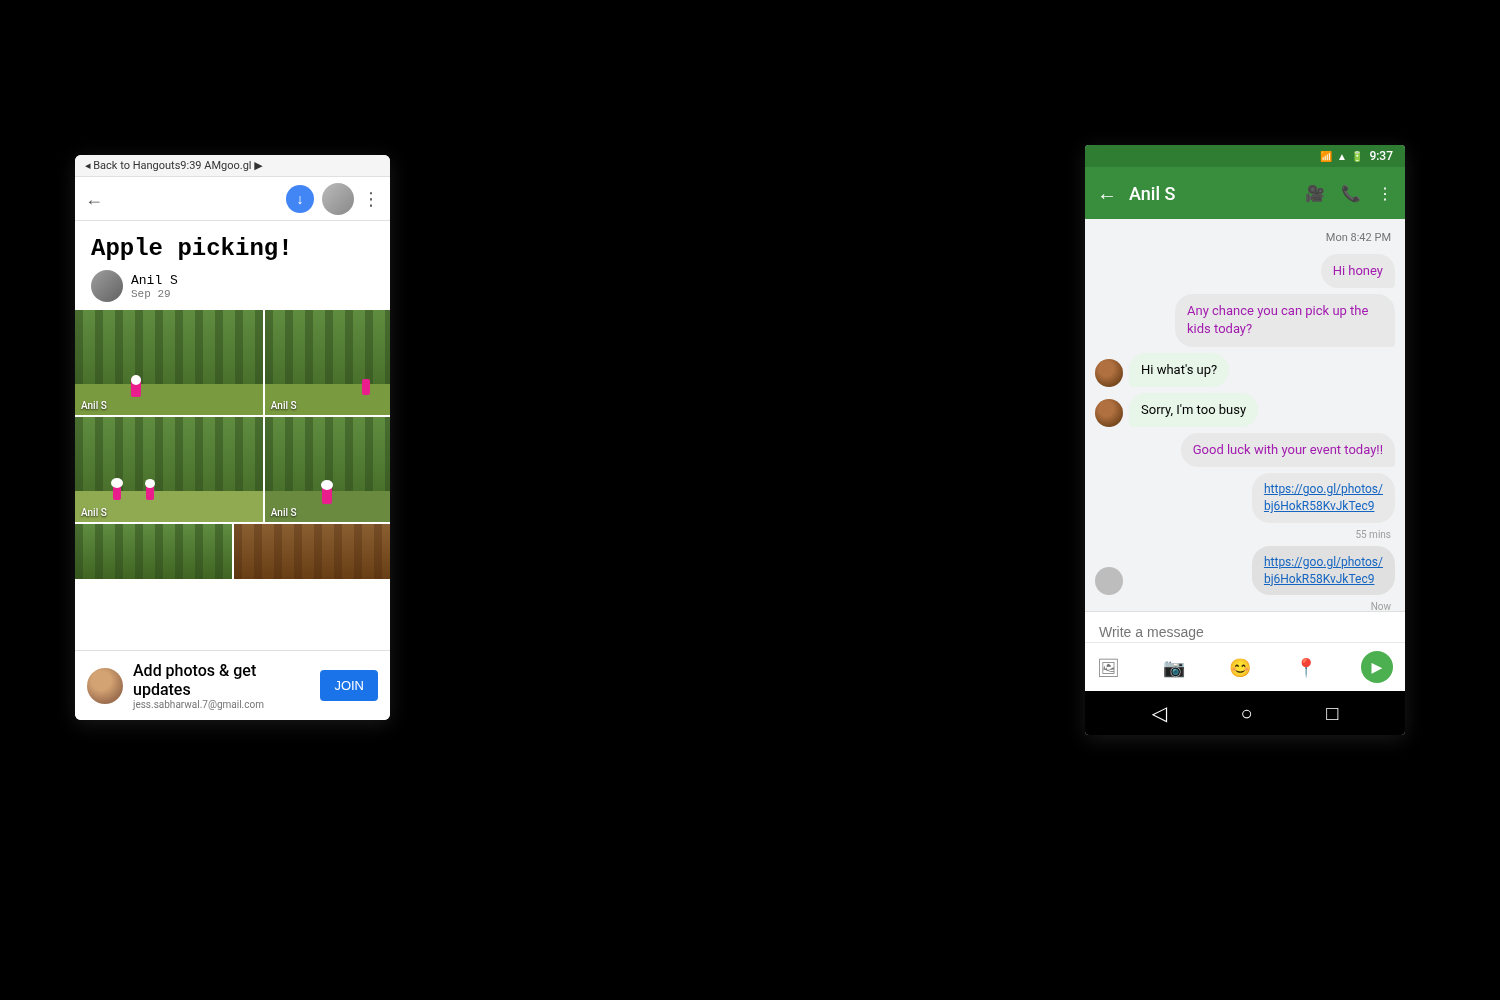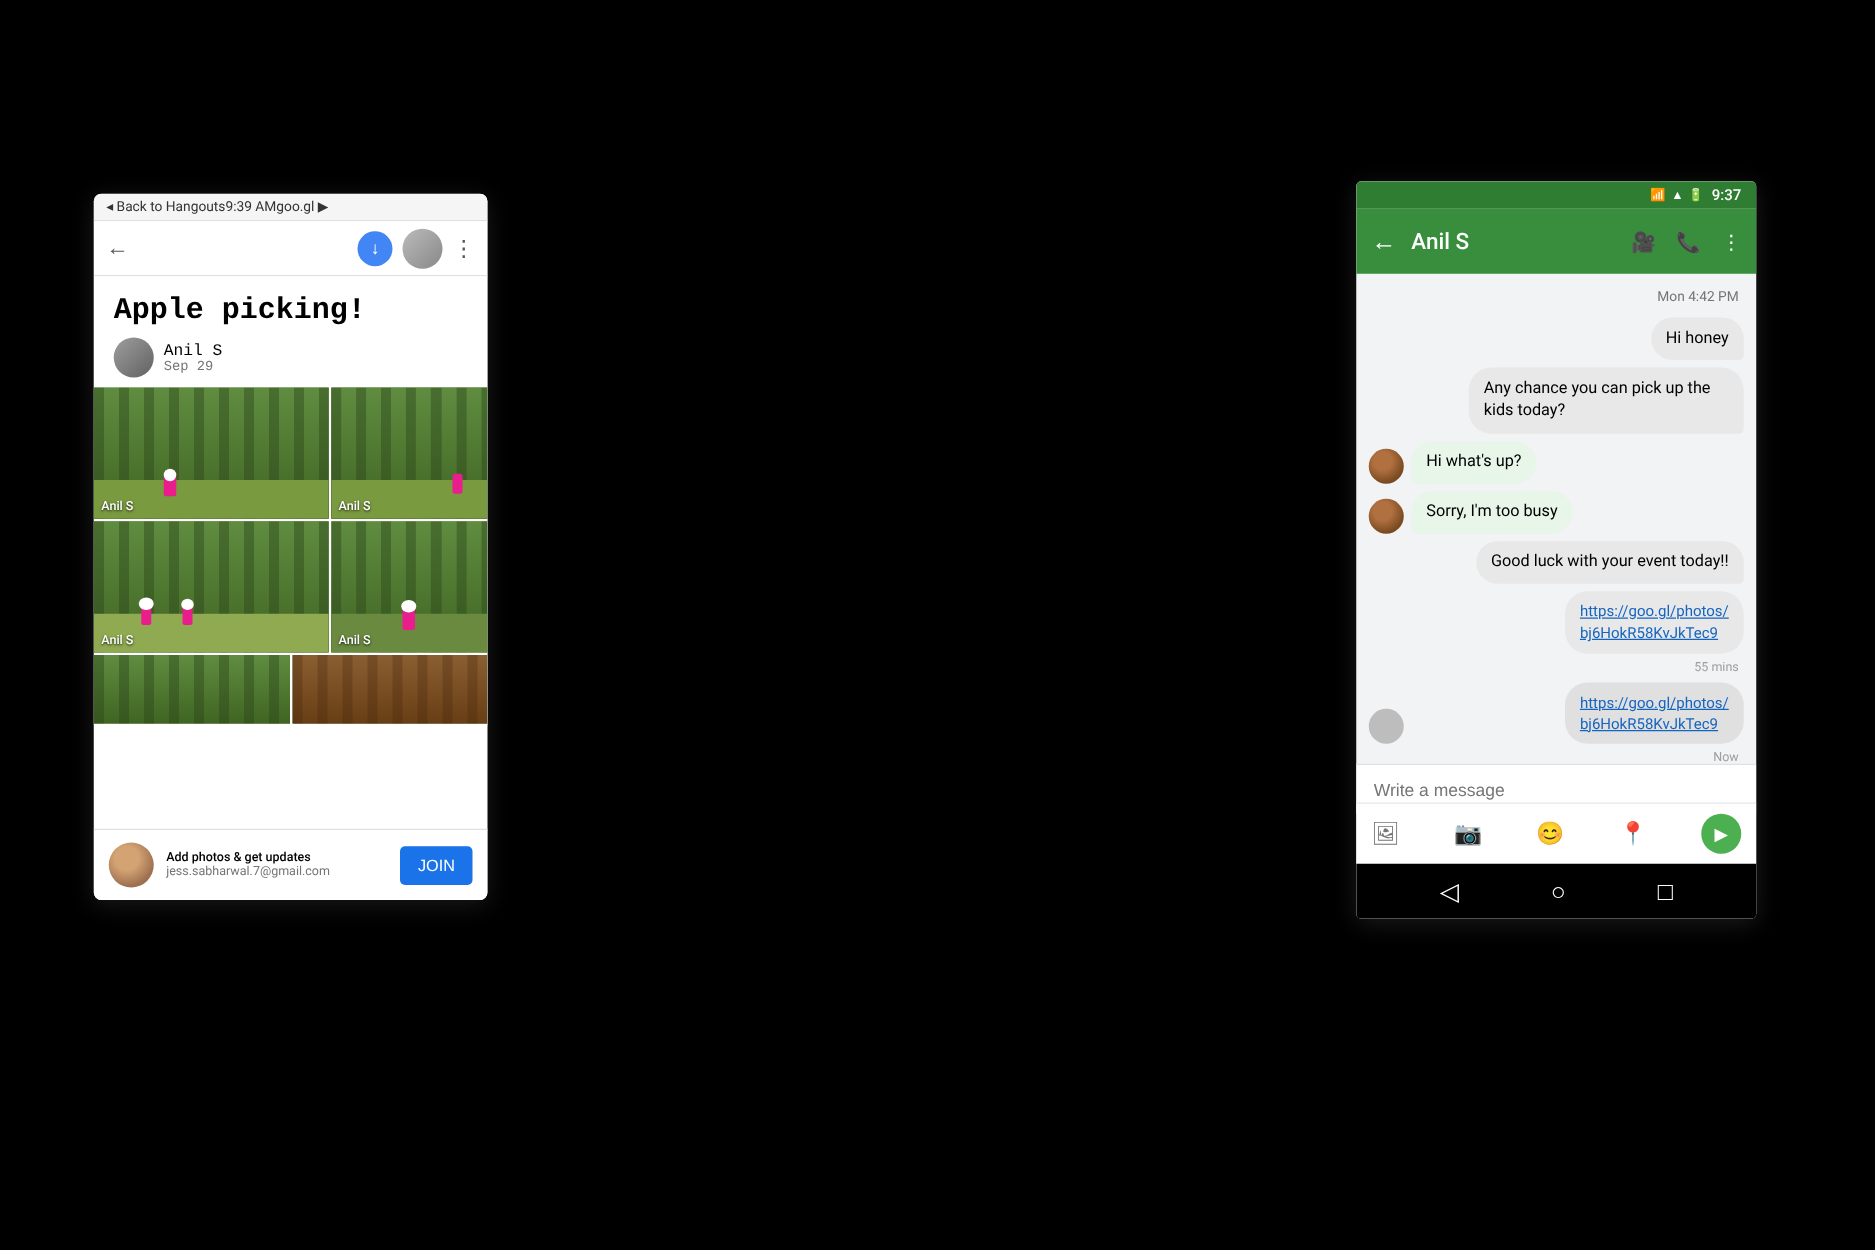--- a/index.html
+++ b/index.html
@@ -175,21 +175,21 @@
       width: 36px;
       height: 36px;
       border-radius: 50%;
       background: #9e9e9e;
       flex-shrink: 0;
     }
     .join-text {
       flex: 1;
     }
     .join-title {
-      font-size: 10px;
+      font-size: 16px;
       font-weight: 500;
       color: #000;
     }
     .join-email {
       font-size: 10px;
       color: #757575;
     }
     .join-btn {
       background: #1a73e8;
       color: #fff;
@@ -306,21 +306,21 @@
     }
     .bubble {
       max-width: 220px;
       padding: 8px 12px;
       border-radius: 18px;
       font-size: 13px;
       line-height: 1.4;
     }
     .bubble.sent {
       background: #e8e8e8;
-      color: #000000;
+      color: #a21caf;
       border-bottom-right-radius: 4px;
     }
     .bubble.received {
       background: #e8f5e9;
       color: #000;
       border-bottom-left-radius: 4px;
     }
     .bubble.link {
       background: #e8e8e8;
       color: #1565c0;
@@ -512,21 +512,21 @@
       <span class="header-name">Anil S</span>
       <div class="header-icons">
         <span class="header-icon">🎥</span>
         <span class="header-icon">📞</span>
         <span class="header-icon">⋮</span>
       </div>
     </div>
 
     <div class="chat-area">
 
-      <div class="date-label">Mon 4:42 PM</div>
+      <div class="date-label">Mon 8:42 PM</div>
 
       <div class="msg-row sent">
         <div class="bubble sent">Hi honey</div>
       </div>
 
       <div class="msg-row sent">
         <div class="bubble sent">Any chance you can pick up the kids today?</div>
       </div>
 
       <div class="msg-row received">

